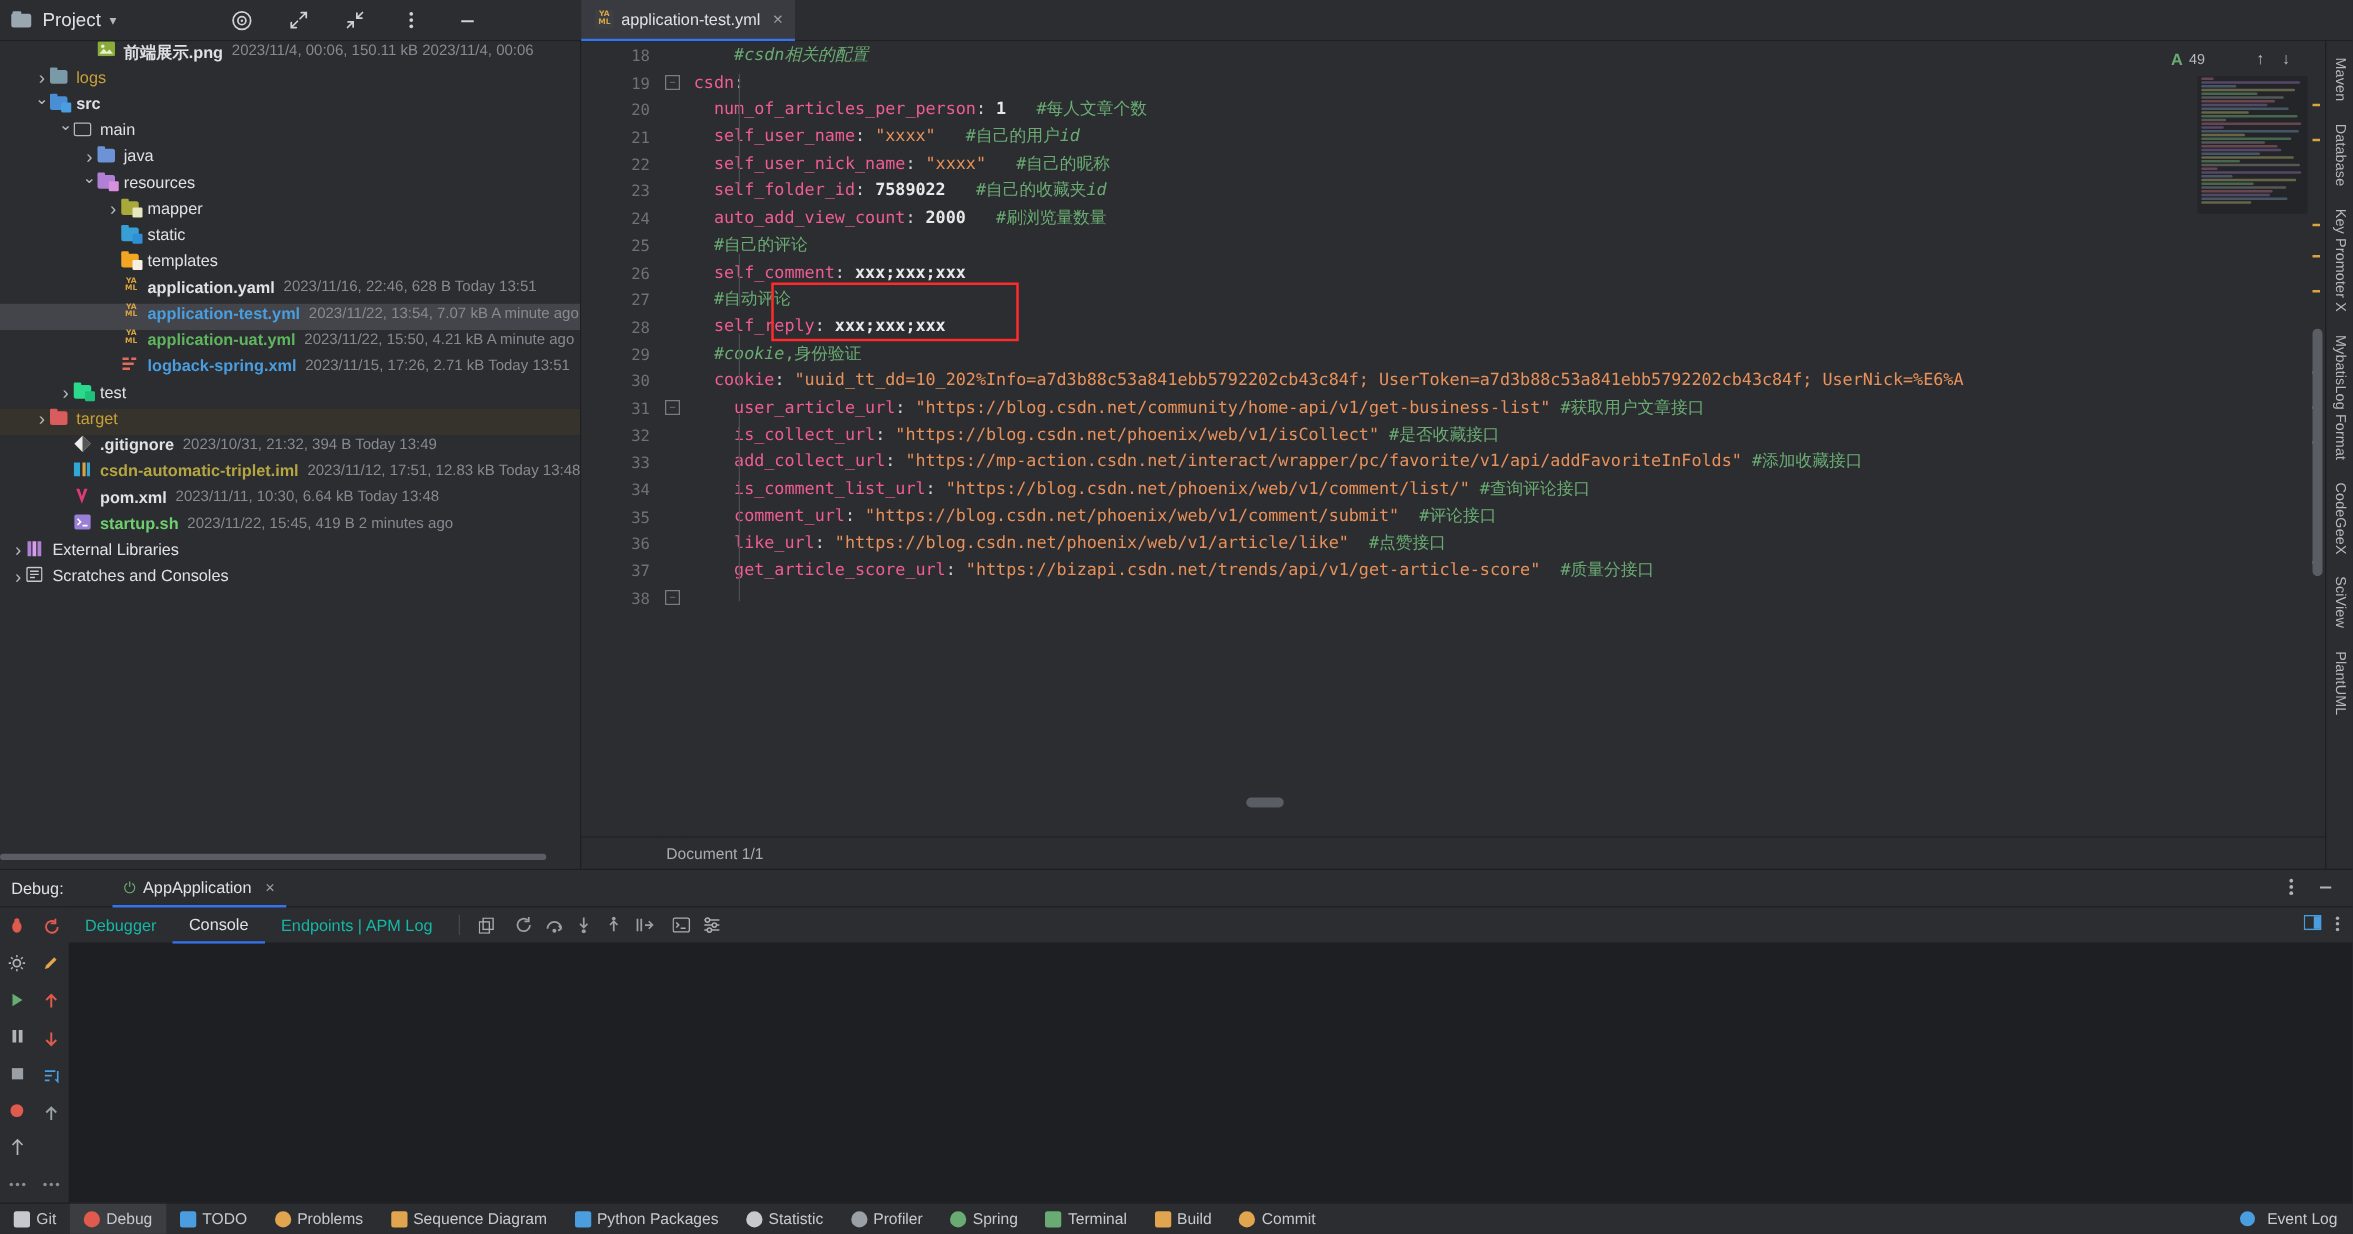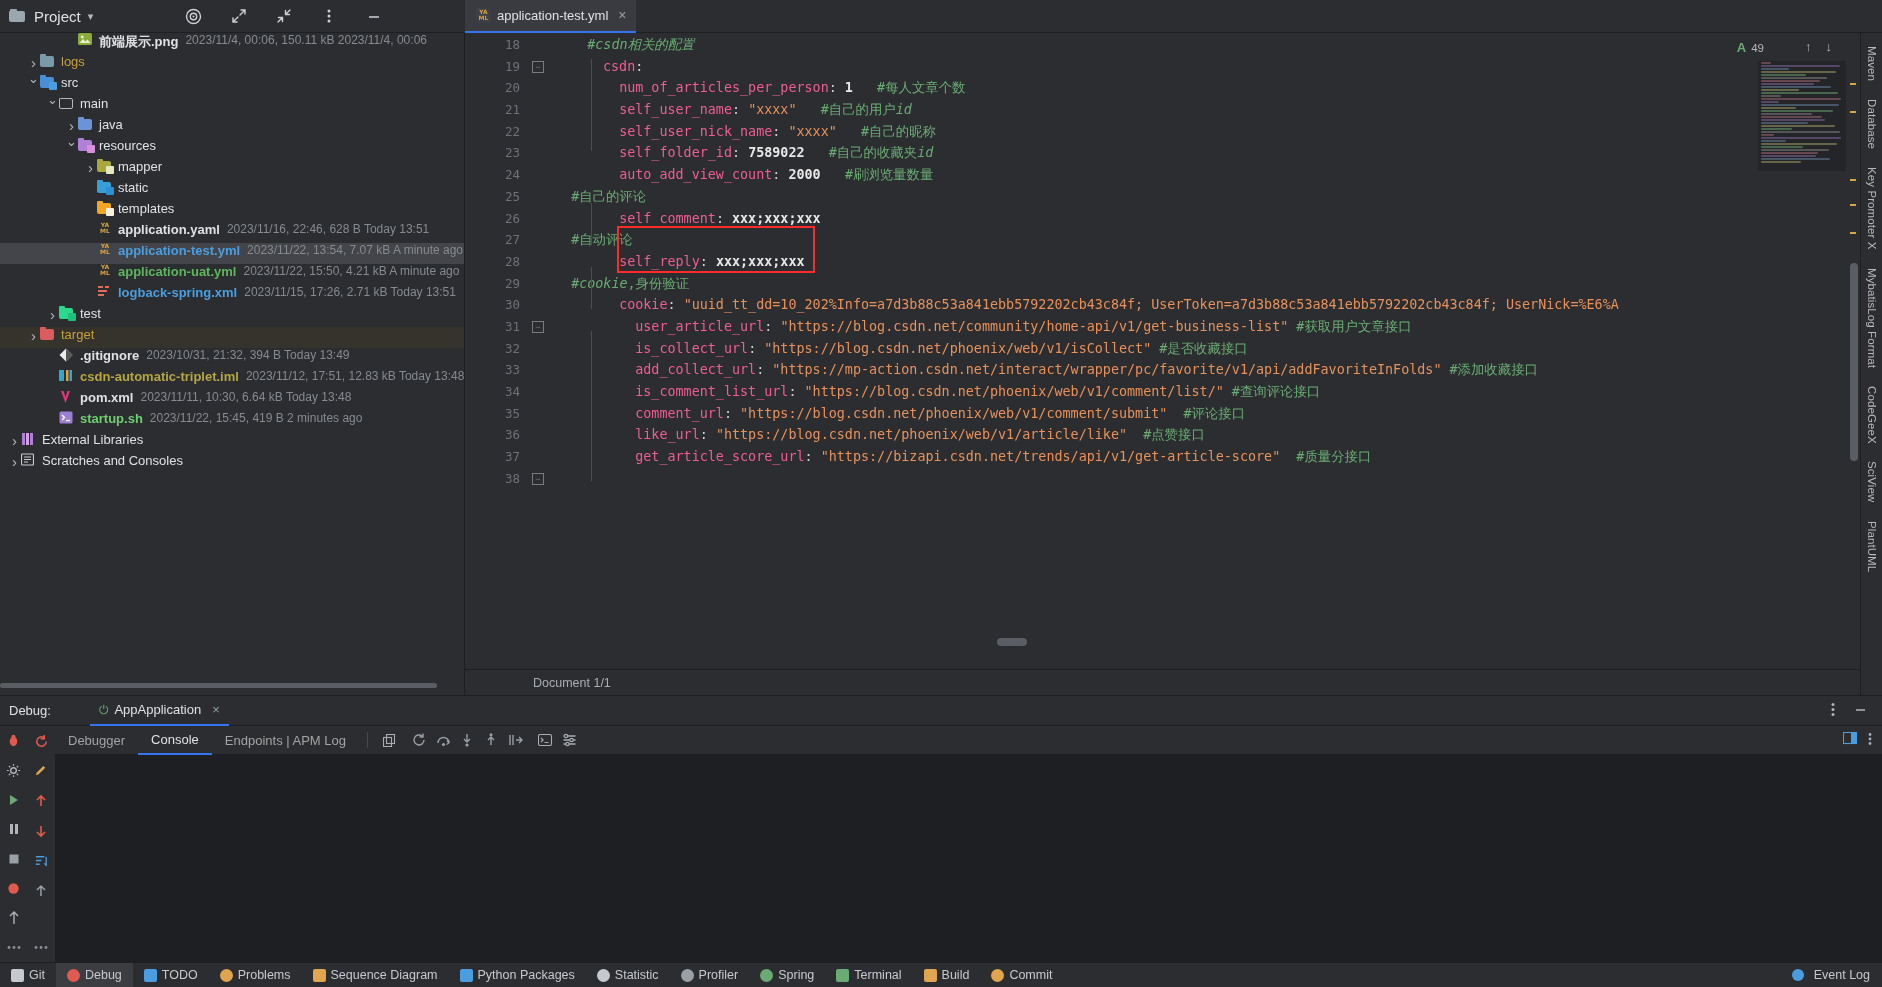--- a/index.html
+++ b/index.html
@@ -89,21 +89,21 @@
     padding-top: 1px;
   }
   .gline { height: 21.7px; line-height: 21.7px; text-align: right; padding-right: 7px; }
   .foldcol { width: 22px; background:#2b2d30; flex:none; position:relative; padding-top:1px; }
   .foldmark { height:21.7px; line-height:21.7px; text-align:center; color:#787b80; font-size:11px; }
   .code-area {
     flex: 1; position: relative; overflow: hidden; background: #2b2d30;
     font-family: "DejaVu Sans Mono", monospace; font-size: 13.4px; padding-top: 1px;
   }
   .cline { height: 21.7px; line-height: 21.7px; white-space: pre; padding-left: 6px; }
-  .k   { color: #ef5d92; margin-left: 48px; }       
+  .k   { color: #ef5d92; }       
   .p   { color: #cfd2d6; }       
   .s   { color: #e8915b; }       
   .n   { color: #e8e8e8; font-weight:bold; }       
   .cm  { color: #6aab73; }       
   .cmi { color: #6aab73; font-style: italic; }
   .red-box {
     position: absolute; border: 2px solid #ff2b2b; pointer-events:none;
     left: 68px; top: 196px; width: 198px; height: 40px;
   }
   
@@ -152,21 +152,21 @@
   .debug-head { height: 30px; display:flex; align-items:center; border-bottom:1px solid #1e1f22; }
   .debug-title { font-size:13px; color:#dfe1e5; padding-left:9px; }
   .runcfg { display:flex; align-items:center; gap:6px; margin-left:39px; padding:0 9px; height:30px; border-bottom:2px solid #3574f0; }
   .runcfg .pwr { color:#6aab73; font-size:12px; }
   .dh-right { margin-left:auto; display:flex; align-items:center; gap:18px; padding-right:14px; color:#b0b4ba; }
   .debug-main { flex:1; display:flex; min-height:0; }
   .dbg-rail { width:27px; background:#2b2d30; display:flex; flex-direction:column; align-items:center; padding-top:7px; gap:14px; }
   .dbg-rail2 { width:28px; background:#2b2d30; display:flex; flex-direction:column; align-items:center; padding-top:7px; gap:14px; }
   .dbg-content { flex:1; display:flex; flex-direction:column; min-width:0; }
   .dbg-tabs { height:29px; display:flex; align-items:center; gap:0; border-bottom:1px solid #1e1f22; }
-  .dtab { padding:0 13px; height:29px; display:flex; align-items:center; font-size:13px; color:#a3a3a3; }
+  .dtab { padding:0 13px; height:29px; display:flex; align-items:center; font-size:13px; color:#14b8a6; }
   .dtab.act { color:#dfe1e5; border-bottom:2px solid #3574f0; }
   .dtoolsep { width:1px; height:16px; background:#45484d; margin:0 8px; }
   .dt-ico { width:22px; height:22px; display:flex; align-items:center; justify-content:center; color:#a9adb3; font-size:13px;}
   .console-area { flex:1; background:#1e1f22; margin:0 0 0 0; }
   .dbg-right { margin-left:auto; display:flex; align-items:center; gap:10px; padding-right:10px;}
 
   
   .statusbar {
     height: 25px; background:#2b2d30; border-top:1px solid #1e1f22; display:flex; align-items:center;
     font-size:12.5px; color:#c6c9ce; flex:none;
@@ -253,21 +253,21 @@
             </span>
             <span class="fname name-yellowdim">logs</span>
           </div>
           <div class="trow">
             <span style="width: 27px; flex: 0 0 auto;"></span>
             <span class="arrow" style="font-size: 13px; line-height: 8px;">⌄</span>
             <span class="ficon">
               <span class="fold" style="background: rgb(74, 143, 214);"></span>
               <span class="badge" style="background: rgb(74, 158, 224);"></span>
             </span>
-            <span class="fname name-white" style="font-weight: 400;">src</span>
+            <span class="fname name-white" style="font-weight: 700;">src</span>
           </div>
           <div class="trow">
             <span style="width: 46px; flex: 0 0 auto;"></span>
             <span class="arrow" style="font-size: 13px; line-height: 8px;">⌄</span>
             <span class="ficon">
               <span class="fold" style="background: transparent; border: 1.4px solid rgb(179, 184, 191);"></span>
             </span>
             <span class="fname name-white" style="font-weight: 400;">main</span>
           </div>
           <div class="trow">

